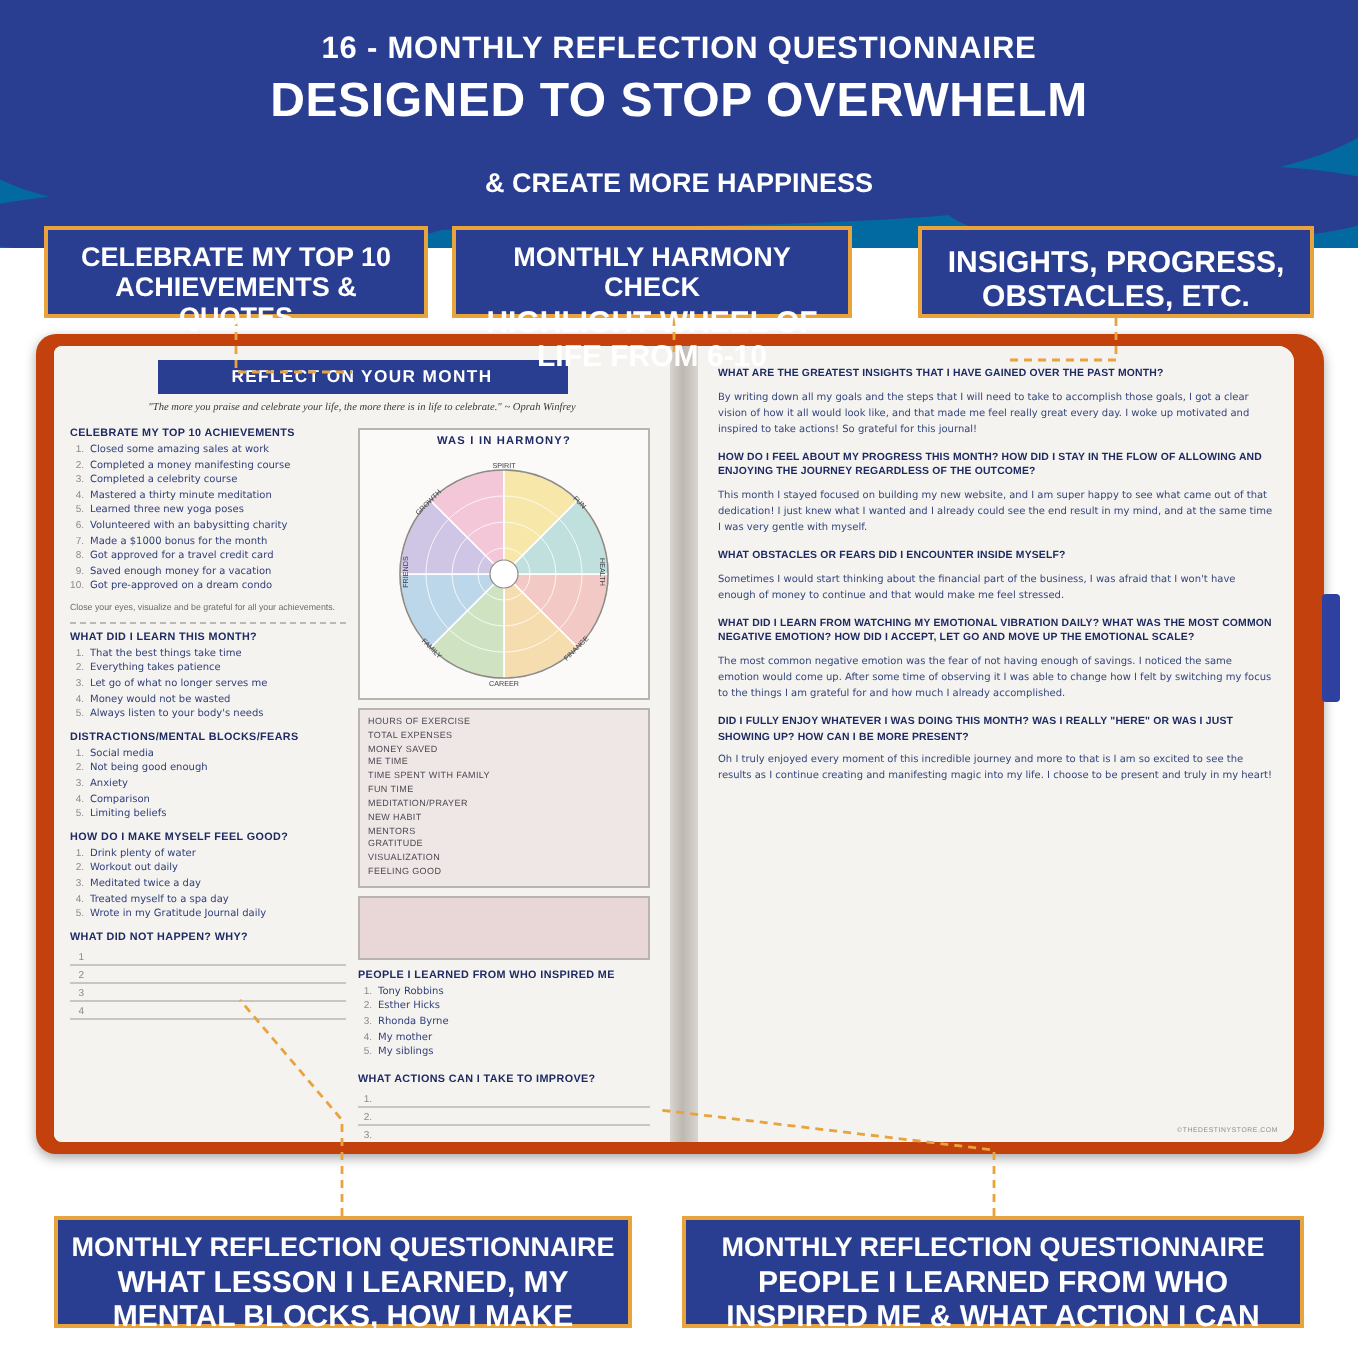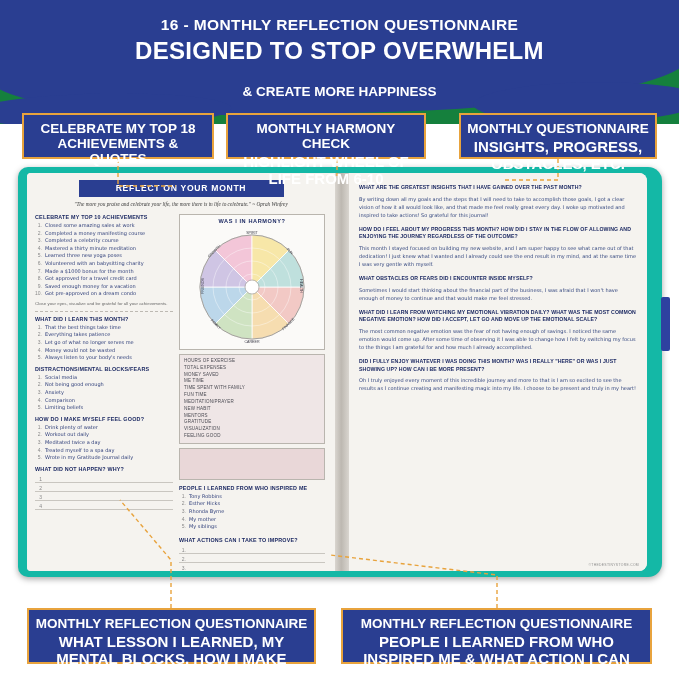--- a/index.html
+++ b/index.html
@@ -7,21 +7,21 @@
     width:679px;height:679px;
     background:#ffffff;
     font-family:"Liberation Sans", sans-serif;
     overflow:hidden;
     position:relative;
   }
 
   
   .header{
     position:absolute;left:0;top:0;width:679px;height:124px;
-    background:#15803d;
+    background:#0369a1;
     overflow:hidden;
   }
   .header-brush{
     position:absolute;left:-10px;top:-22px;width:700px;height:135px;
     background:#2a3e91;
     border-radius:0 0 46% 38% / 0 0 38% 30%;
     transform:rotate(-1.1deg);
   }
   .header-brush:after{
     content:"";position:absolute;right:-12px;bottom:-14px;width:230px;height:40px;
@@ -58,21 +58,21 @@
   #callout-top-right{left:459px;top:113px;width:198px;height:46px;}
   #callout-bottom-left{left:27px;top:608px;width:289px;height:56px;}
   #callout-bottom-right{left:341px;top:608px;width:311px;height:56px;}
 
   
   .pointer{position:absolute;z-index:5;}
 
   
   .book{
     position:absolute;left:18px;top:167px;width:644px;height:410px;
-    background:#14b8a6;
+    background:#c2410c;
     border-radius:10px 14px 14px 10px;
     box-shadow:0 2px 6px rgba(0,0,0,.35);
   }
   .book-inner{
     position:absolute;left:9px;top:6px;width:620px;height:398px;
     background:#f2f0ec;border-radius:4px 8px 8px 4px;
     overflow:hidden;
   }
   .spine{
     position:absolute;left:308px;top:0;width:14px;height:398px;
@@ -167,29 +167,28 @@
 
 <svg class="pointer" width="679" height="679" style="left:0;top:0;">
   <path d="M118,159 L118,186 L176,186" stroke="#e8a33d" stroke-width="1.4" fill="none" stroke-dasharray="4 3"></path>
   <path d="M337,159 L337,176" stroke="#e8a33d" stroke-width="1.4" fill="none" stroke-dasharray="4 3"></path>
   <path d="M558,159 L558,180 L505,180" stroke="#e8a33d" stroke-width="1.4" fill="none" stroke-dasharray="4 3"></path>
   <path d="M171,608 L171,560 L120,500" stroke="#e8a33d" stroke-width="1.4" fill="none" stroke-dasharray="4 3"></path>
   <path d="M497,608 L497,575 L330,555" stroke="#e8a33d" stroke-width="1.4" fill="none" stroke-dasharray="4 3"></path>
 </svg>
 
 <div class="callout" id="callout-top-left">
-  <div class="c1">CELEBRATE MY TOP 18</div>
+  <div class="c1">CELEBRATE MY TOP 10</div>
   <div class="c1">ACHIEVEMENTS &amp; QUOTES</div>
 </div>
 <div class="callout" id="callout-top-mid">
   <div class="c1">MONTHLY HARMONY CHECK</div>
   <div class="c2">HIGHLIGHT WHEEL OF LIFE FROM 6-10</div>
 </div>
 <div class="callout" id="callout-top-right">
-  <div class="c1">MONTHLY QUESTIONNAIRE</div>
   <div class="c2">INSIGHTS, PROGRESS, OBSTACLES, ETC.</div>
 </div>
 <div class="callout" id="callout-bottom-left">
   <div class="c1">MONTHLY REFLECTION QUESTIONNAIRE</div>
   <div class="c2">WHAT LESSON I LEARNED, MY MENTAL BLOCKS, HOW I MAKE MYSELF HAPPY, WHAT DID NOT HAPPEN &amp; WHY?</div>
 </div>
 <div class="callout" id="callout-bottom-right">
   <div class="c1">MONTHLY REFLECTION QUESTIONNAIRE</div>
   <div class="c2">PEOPLE I LEARNED FROM WHO INSPIRED ME &amp; WHAT ACTION I CAN TAKE TO IMPROVE</div>
 </div>

